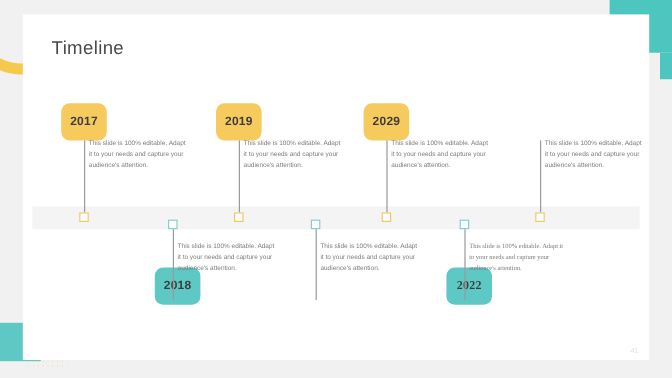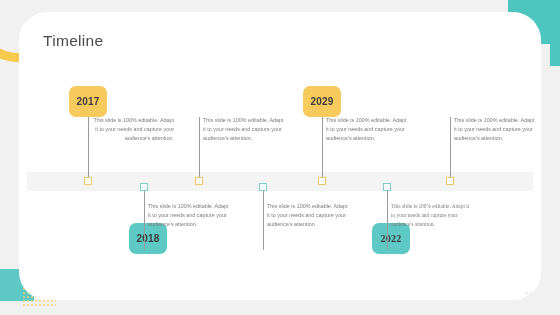--- a/index.html
+++ b/index.html
@@ -32,21 +32,20 @@
   .deco-dots{
     position:absolute;left:22px;bottom:8px;width:34px;height:40px;
     background-image:radial-gradient(#f3d06a 0.7px, transparent 0.8px);
     background-size:4px 4px;opacity:.75;
   }
 
   
   .card{
     position:absolute;left:19px;top:12px;width:522px;height:288px;
     background:#ffffff;
-    border-radius:28px;
   }
 
   .title{
     position:absolute;left:24px;top:20px;
     font-size:15.5px;color:#4a4a4a;font-weight:400;letter-spacing:.3px;
   }
 
   
   .band{
     position:absolute;left:8px;top:160px;width:506px;height:19px;
@@ -97,33 +96,34 @@
   <div class="deco-teal-bl"></div>
   <div class="deco-dots"></div>
 
   <div class="card">
 
     <div class="title">Timeline</div>
 
     <div class="band"></div>
 
     <div id="timeline-items">
-        <div class="tl-item" style="left: 40px; text-align: right;">
+        <div class="tl-item" style="left: 22px;">
           <div class="year-box top">2017</div>
           <div class="connector top"></div>
           <div class="marker top"></div>
           <div class="desc top">This slide is 100% editable. Adapt it to your needs and capture your audience's attention.</div>
         </div>
         <div class="tl-item" style="left: 96px;">
           <div class="year-box bot">2018</div>
           <div class="connector bot"></div>
           <div class="marker bot"></div>
           <div class="desc bot">This slide is 100% editable. Adapt it to your needs and capture your audience's attention.</div>
         </div>
         <div class="tl-item" style="left: 151px;">
+          <div class="year-box top">2019</div>
           <div class="connector top"></div>
           <div class="marker top"></div>
           <div class="desc top">This slide is 100% editable. Adapt it to your needs and capture your audience's attention.</div>
         </div>
         <div class="tl-item" style="left: 215px;">
           <div class="connector bot"></div>
           <div class="marker bot"></div>
           <div class="desc bot">This slide is 100% editable. Adapt it to your needs and capture your audience's attention.</div>
         </div>
         <div class="tl-item" style="left: 274px;">

